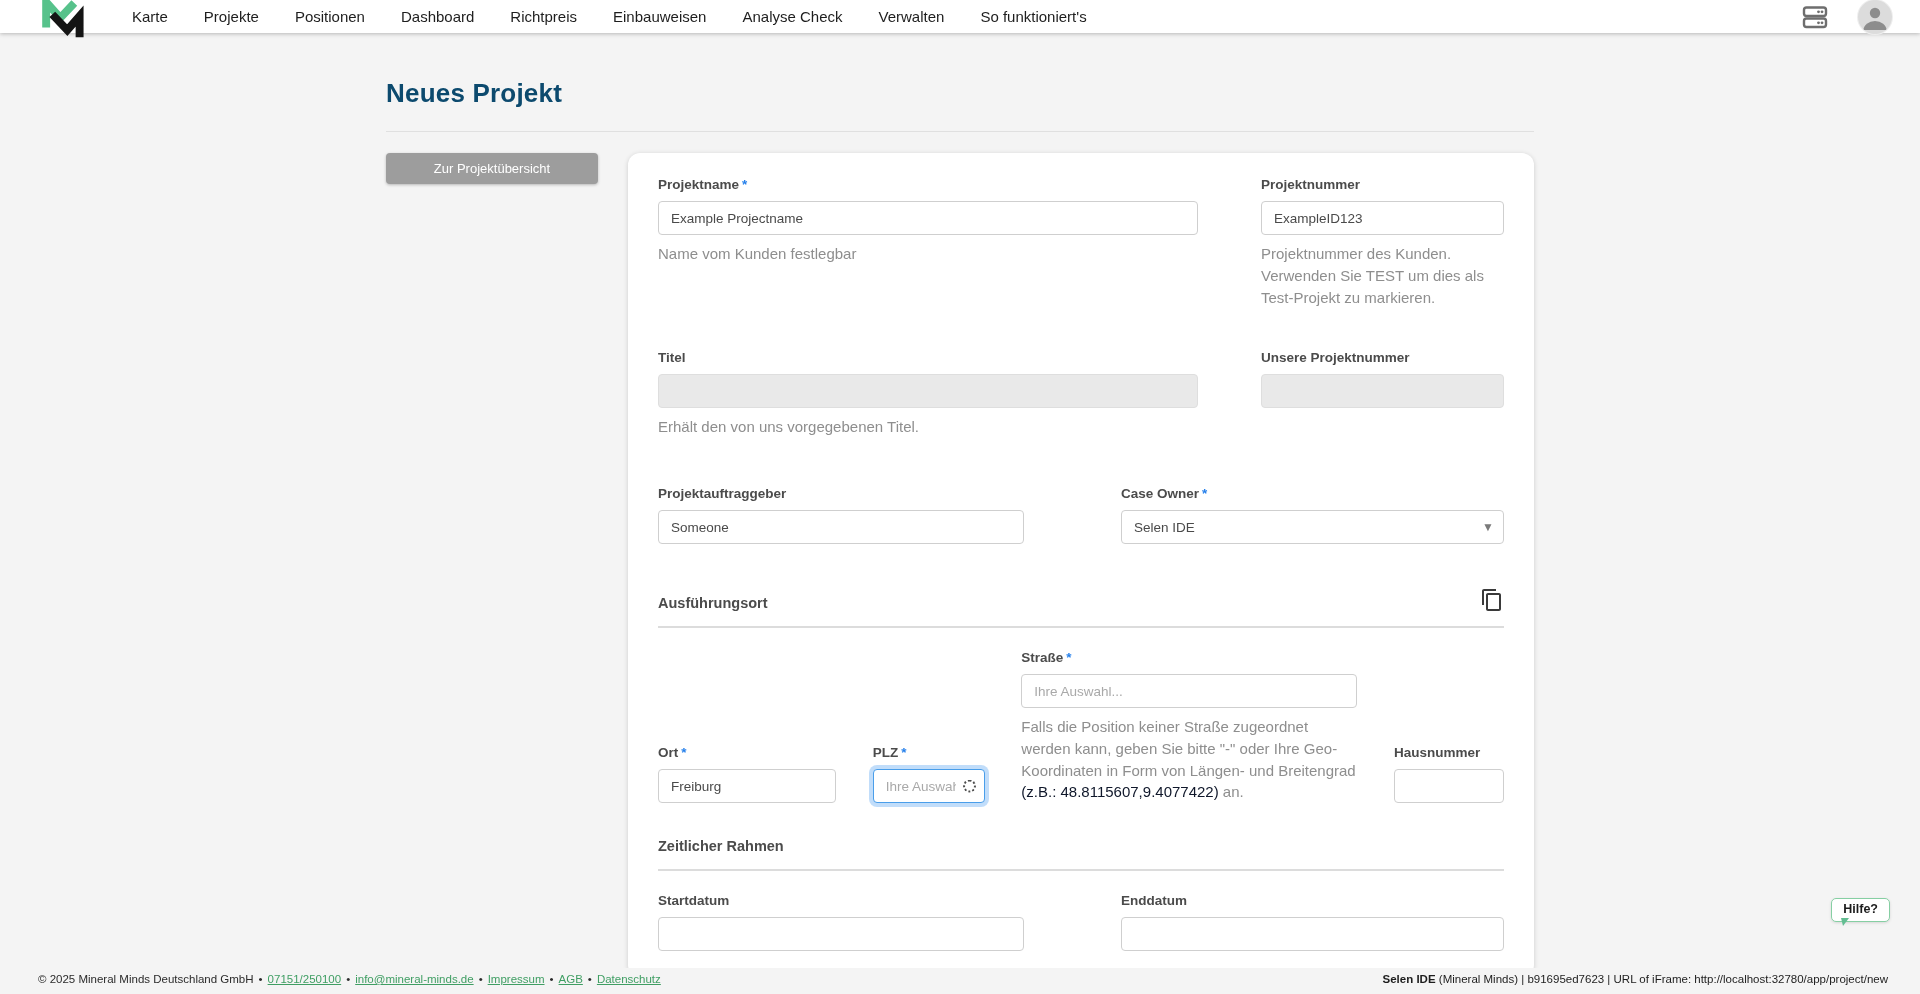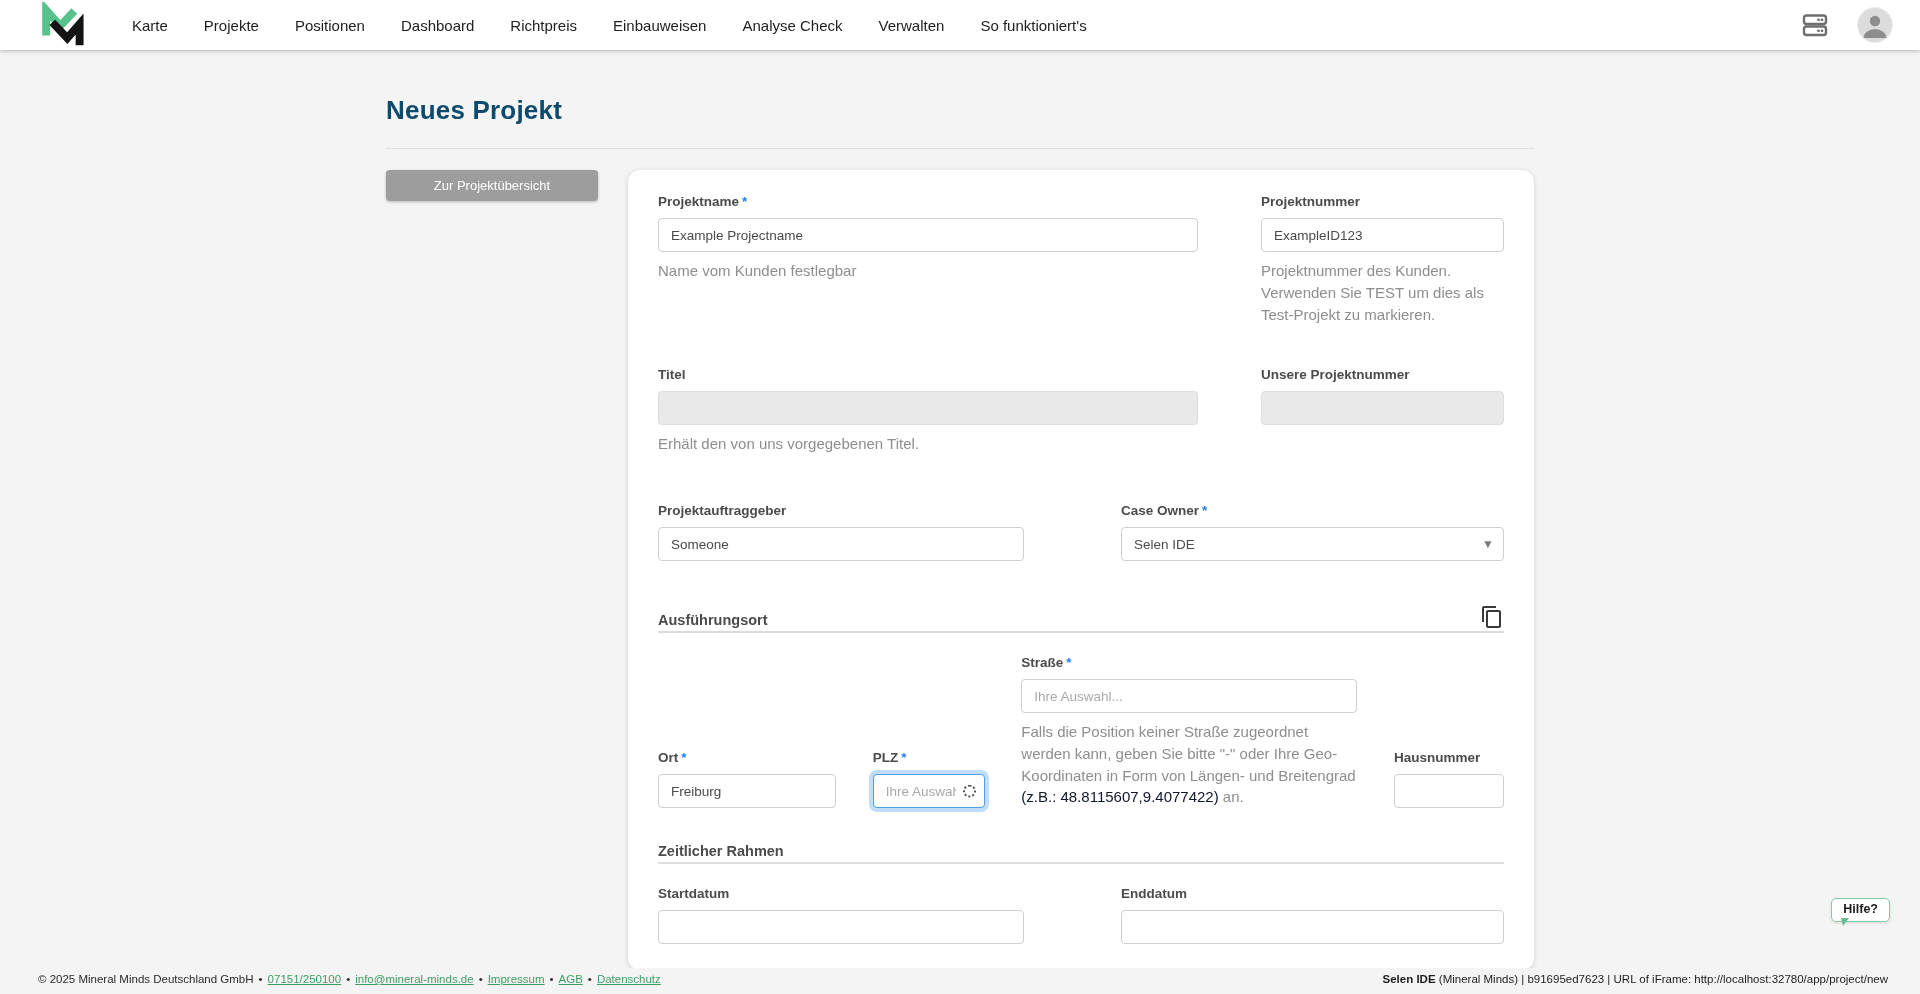--- a/index.html
+++ b/index.html
@@ -1,20 +1,20 @@
 <!DOCTYPE html>
 <html lang="de"><head>
 <meta charset="utf-8">
 <style>
   * { margin:0; padding:0; box-sizing:border-box; }
   html,body { width:1920px; height:994px; overflow:hidden;
     font-family:"Liberation Sans", sans-serif; background:#f4f4f4; }
 
   
-  .topnav { height:50px; background:#fff; box-shadow:0 1px 4px rgba(0,0,0,.25);
+  .topnav { height:33px; background:#fff; box-shadow:0 1px 4px rgba(0,0,0,.25);
     display:flex; align-items:center; padding:0 28px 0 40px; position:relative; z-index:20; }
   .logo { width:44px; height:46px; margin-right:48px; flex:0 0 auto; cursor:pointer; }
   .nav-items { display:flex; align-items:center; gap:36px; }
   .nav-item { font-size:15px; color:#1e1e1e; cursor:pointer; white-space:nowrap; }
   .nav-right { margin-left:auto; display:flex; align-items:center; gap:28px; }
   .dns-btn { width:30px; height:30px; cursor:pointer; display:flex; align-items:center; justify-content:center; }
   .avatar { width:34px; height:34px; border-radius:50%; background:#dcdcdc; overflow:hidden;
     display:flex; align-items:center; justify-content:center; cursor:pointer; box-shadow:0 0 0 1px #eee; }
 
   
@@ -46,21 +46,21 @@
   .text-input:disabled { background:#e9e9e9; border-color:#dedede; }
   .help { font-size:15px; color:#8e8e8e; margin-top:8px; line-height:1.45; }
   .help .muted { color:#0f172a; }
 
   .select-box { position:relative; height:34px; border:1px solid #cfcfcf; border-radius:4px;
     display:flex; align-items:center; padding:0 26px 0 12px; font-size:13.5px; color:#4a4a4a;
     background:#fff; cursor:pointer; }
   .select-caret { position:absolute; right:9px; top:50%; transform:translateY(-50%);
     font-size:12px; color:#7a7a7a; }
 
-  .section-head { position:relative; border-bottom:2px solid #dcdcdc; padding-bottom:2px; margin-bottom:22px; }
+  .section-head { position:relative; border-bottom:2px solid #dcdcdc; padding-bottom:14px; margin-bottom:22px; }
   .section-title { font-size:14.5px; font-weight:700; color:#4b4b4b; }
   .copy-btn { position:absolute; right:0; top:-6px; width:24px; height:24px; cursor:pointer; }
 
   .plz-wrap { position:relative; }
   .plz-input { border:1.5px solid #4a9eea; box-shadow:0 0 0 4px rgba(118,180,245,.45); padding-right:28px; }
   .spinner { position:absolute; right:9px; top:50%; transform:translateY(-50%);
     width:13px; height:13px; border:2px dotted #4d4d4d; border-radius:50%; }
 
   
   .help-bubble { position:fixed; right:30px; bottom:72px; background:#fff;

